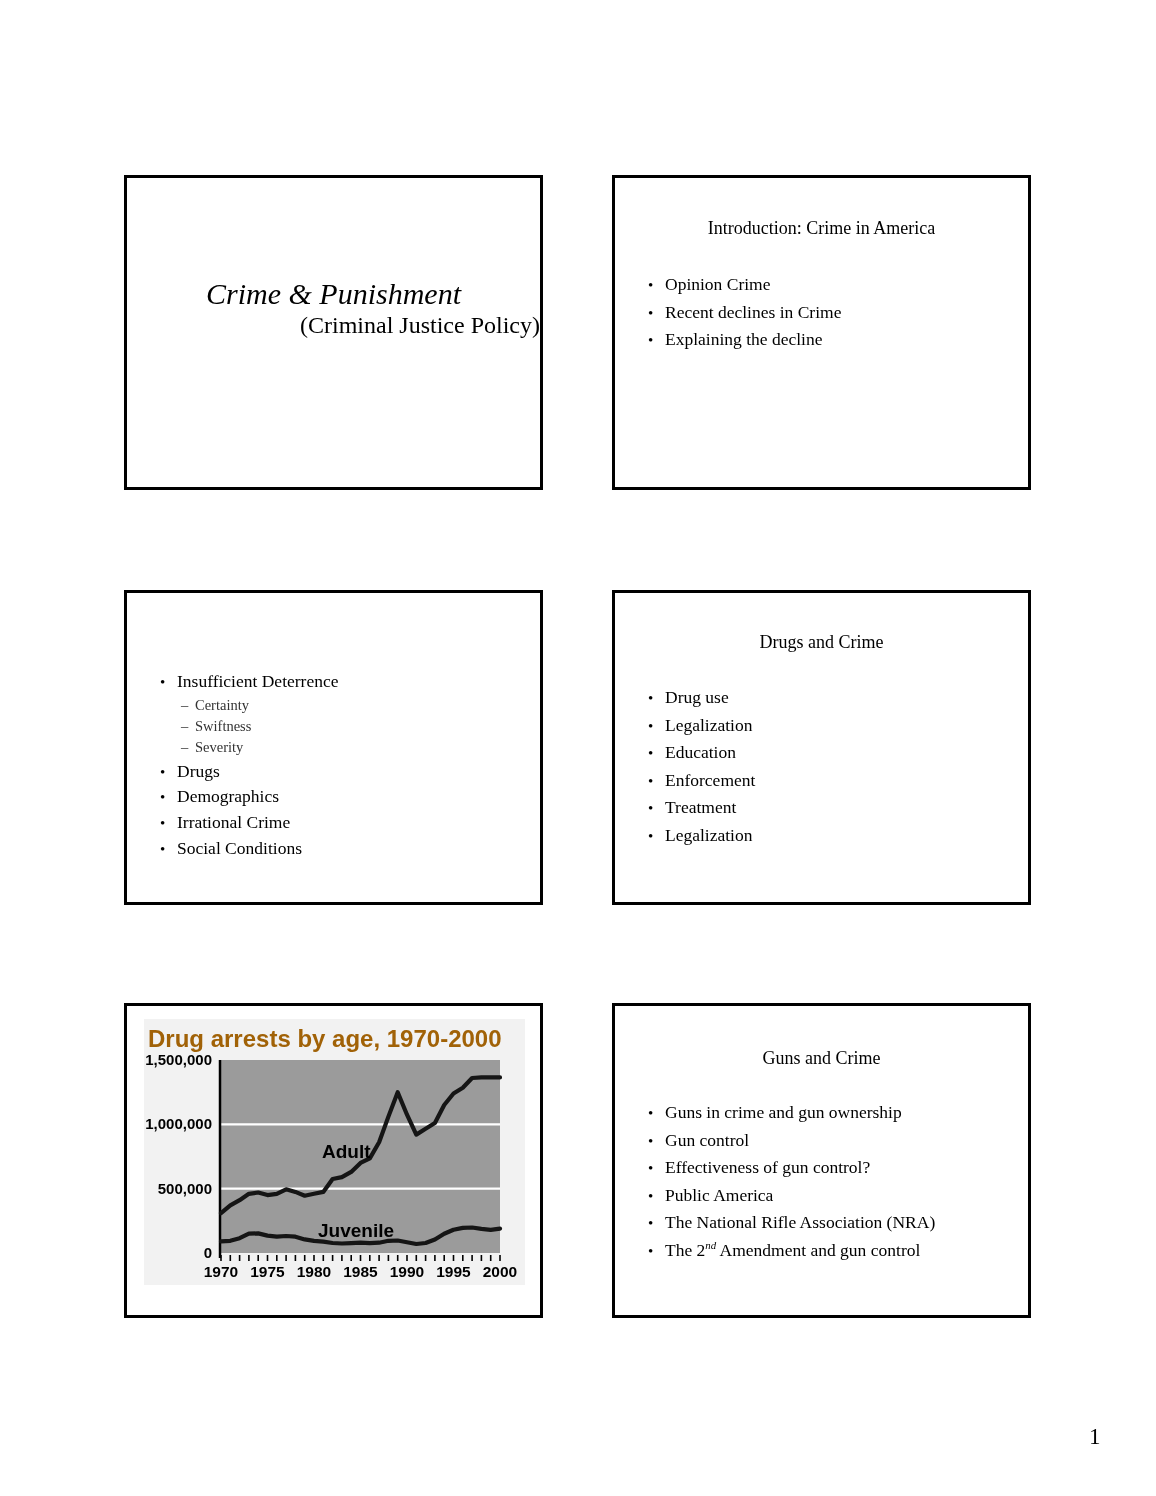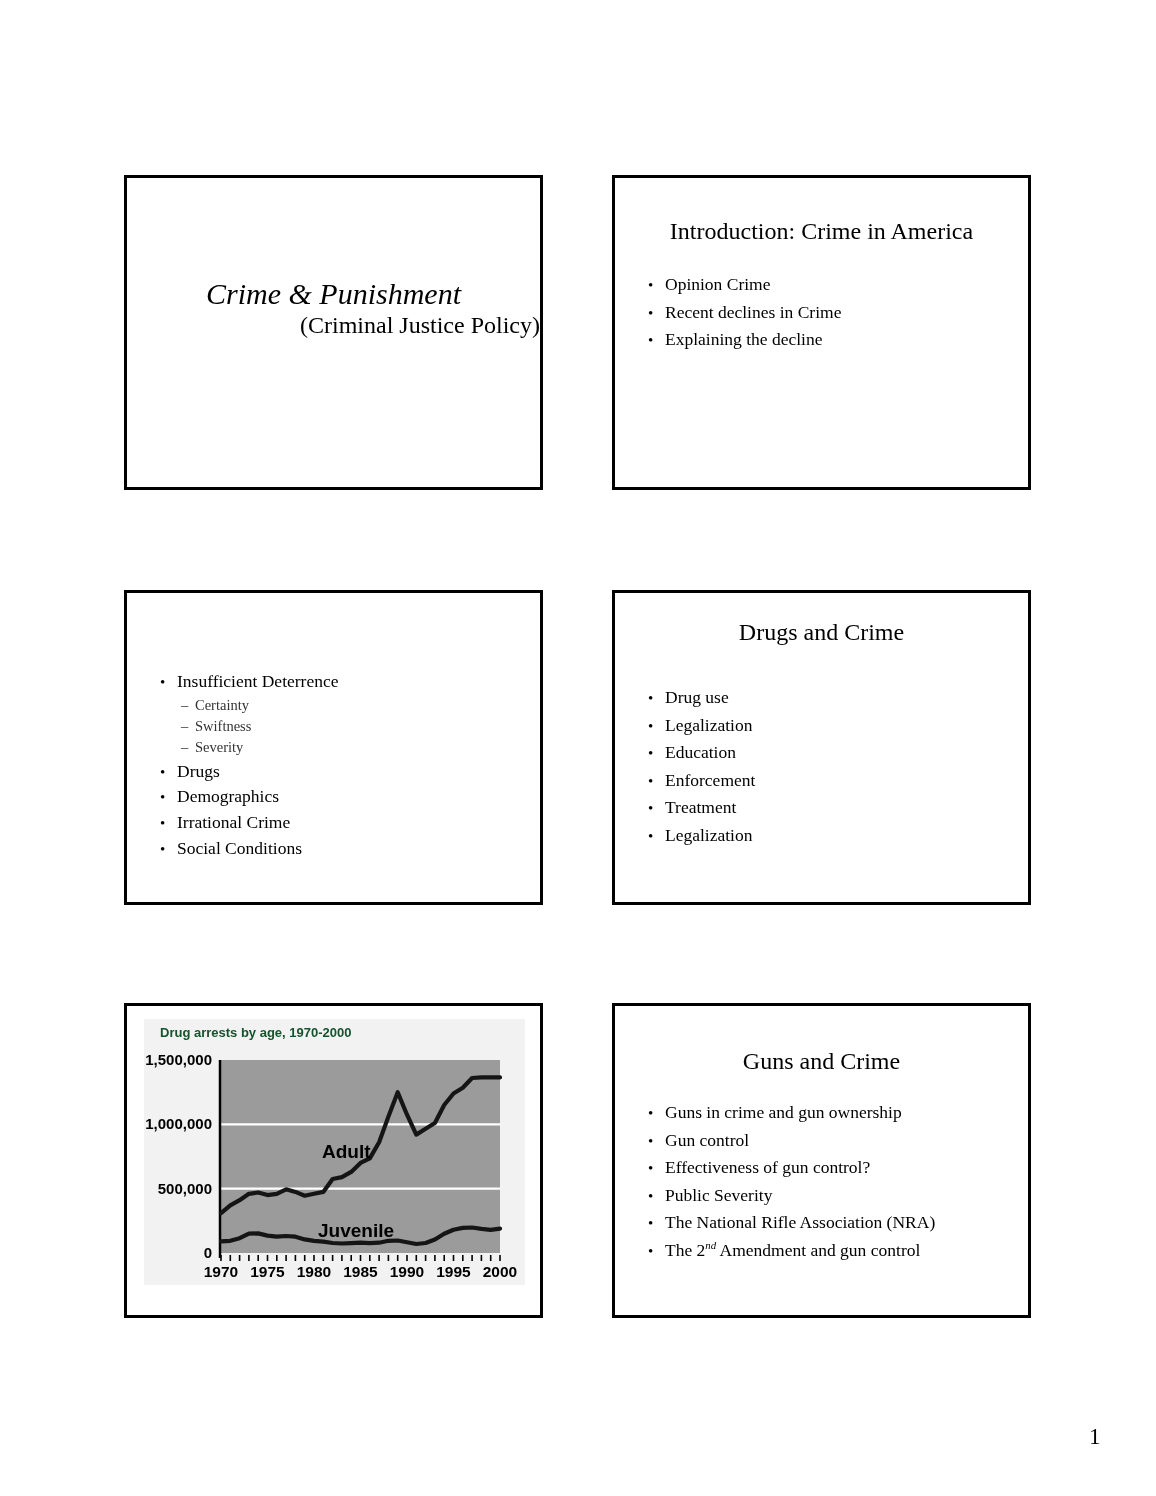--- a/index.html
+++ b/index.html
@@ -8,41 +8,41 @@
     font-family:"Liberation Serif", serif; color:#000; overflow:hidden;
   }
   .slide {
     position:absolute; width:419px; height:315px; box-sizing:border-box;
     border:3px solid #000; background:#fff;
   }
   #s1{left:124px;top:175px} #s2{left:612px;top:175px}
   #s3{left:124px;top:590px} #s4{left:612px;top:590px}
   #s5{left:124px;top:1003px} #s6{left:612px;top:1003px}
 
-  .slide-title{position:absolute;left:0;width:100%;text-align:center;font-size:24px;white-space:nowrap;}
+  .slide-title{position:absolute;left:0;width:100%;text-align:center;font-size:18px;white-space:nowrap;}
   #s2 .slide-title{top:40px} #s3 .slide-title{top:31px}
-  #s4 .slide-title{top:26px} #s6 .slide-title{top:42px}
+  #s4 .slide-title{top:39px} #s6 .slide-title{top:42px}
 
   #s1 .main-title{position:absolute;top:99px;width:100%;text-align:center;font-size:30px;font-style:italic;}
   #s1 .sub-title{position:absolute;top:134px;width:100%;text-align:right;font-size:24px;}
 
   .bullets{position:absolute;left:33px;right:6px;margin:0;padding:0;list-style:none;}
   #s2 .bullets{top:93px} #s3 .bullets{top:76px} #s4 .bullets{top:91px} #s6 .bullets{top:93px}
   .bullets li{display:flex;align-items:baseline;}
   li.main{font-size:17.5px;line-height:26.5px;}
   #s3 li.main{line-height:24.8px;}
   li.sub{font-size:14.5px;line-height:21.3px;padding-left:21px;color:#333;}
   .marker{flex:none;width:17px;}
   li.main .marker{font-size:15px;}
   li.sub .marker{width:14px;}
   .btext sup{font-size:0.62em;vertical-align:super;line-height:0;font-style:italic;}
 
   .chart-box{position:absolute;left:17px;top:13px;width:381px;height:266px;background:#f2f2f2;}
   .chart-title{position:absolute;left:4px;top:6px;font-family:"Liberation Sans",sans-serif;
-    font-weight:bold;font-size:13px;color:#14532d;white-space:nowrap;margin-left:12px;}
+    font-weight:bold;font-size:24px;color:#a16207;white-space:nowrap;}
   .chart-box svg{position:absolute;left:0;top:0;}
   .chart-box svg text{font-family:"Liberation Sans",sans-serif;font-weight:bold;fill:#000;}
 
   .page-number{position:absolute;left:1089px;top:1424px;font-size:23px;}
 </style>
 </head>
 <body>
 
 <div class="page">
 
@@ -204,21 +204,21 @@
         <li class="main">
           <span class="marker">•</span>
           <span class="btext">Gun control</span>
         </li>
         <li class="main">
           <span class="marker">•</span>
           <span class="btext">Effectiveness of gun control?</span>
         </li>
         <li class="main">
           <span class="marker">•</span>
-          <span class="btext">Public Severity</span>
+          <span class="btext">Public America</span>
         </li>
         <li class="main">
           <span class="marker">•</span>
           <span class="btext">The National Rifle Association (NRA)</span>
         </li>
         <li class="main">
           <span class="marker">•</span>
           <span class="btext">The 2<sup>nd</sup> Amendment and gun control</span>
         </li>
       </ul>

